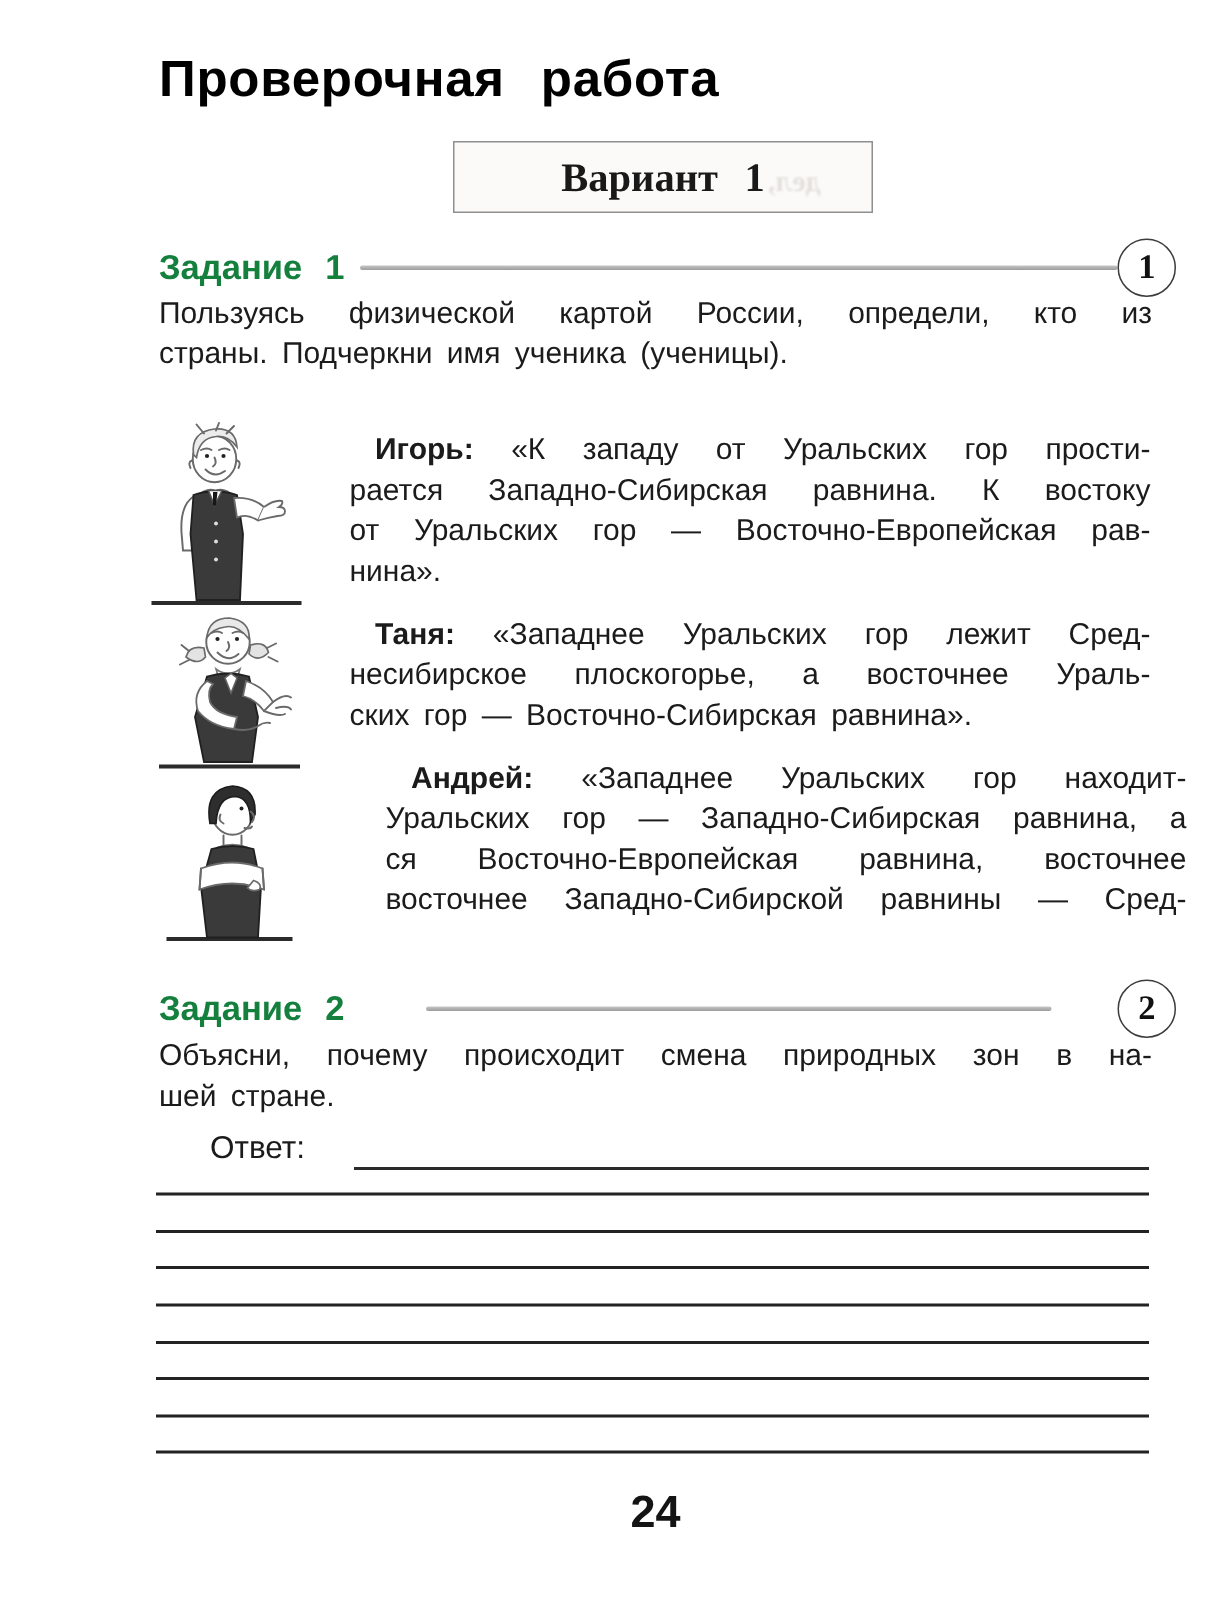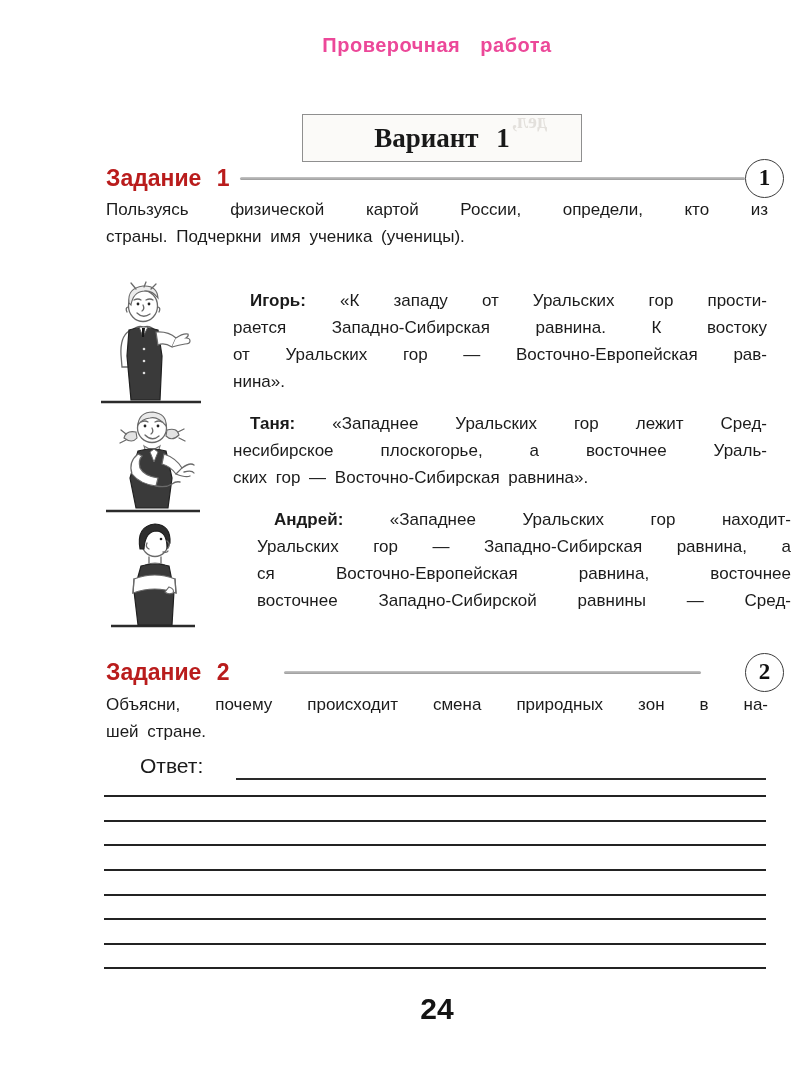--- a/index.html
+++ b/index.html
@@ -2,54 +2,54 @@
 <html><head>
 <meta charset="utf-8">
 <style>
   html,body{margin:0;padding:0;background:#ffffff;}
   .page{
     position:relative;width:808px;height:1080px;background:#ffffff;overflow:hidden;
     font-family:"Liberation Sans",sans-serif;color:#1b1b1b;
   }
   .abs{position:absolute;}
   .page-title{
-    top:34px;left:106px;width:662px;text-align:center;
-    font-size:20px;font-weight:700;letter-spacing:.5px;word-spacing:14px;color:#ec4899;
+    top:34px;left:106px;width:662px;
+    font-size:34px;font-weight:700;letter-spacing:.5px;word-spacing:14px;color:#000000;
   }
   .variant-box{
     left:302px;top:94px;width:278px;height:46px;
     border:1px solid #8f8f8f;background:#fbfaf8;
-    display:flex;align-items:center;justify-content:center;margin-top:20px;
+    display:flex;align-items:center;justify-content:center;
   }
   .variant-label{
     font-family:"Liberation Serif",serif;font-weight:700;font-size:27px;word-spacing:11px;color:#191919;
   }
   .ghost-text{
     left:512px;top:110px;opacity:.18;color:#7a6f60;
     font-family:"Liberation Serif",serif;font-weight:700;font-size:20px;
     transform:scaleX(-1);filter:blur(.6px);
   }
   .task-header{
     left:106px;width:678px;height:38px;display:flex;align-items:center;
   }
   .task-header.h1{top:159px;}
   .task-header.h2{top:653px;gap:44px;}
   .task-label{
-    font-size:23px;font-weight:700;word-spacing:9px;color:#b91c1c;flex:0 0 auto;
+    font-size:23px;font-weight:700;word-spacing:9px;color:#15803d;flex:0 0 auto;
   }
   .task-rule{
     flex:1 1 auto;height:3px;margin-left:10px;border-radius:2px;
     background:linear-gradient(#c6c6c6,#9c9c9c);
   }
   .task-badge{
     flex:0 0 auto;width:37px;height:37px;border:1.6px solid #3c3c3c;border-radius:50%;
     background:#fff;display:flex;align-items:center;justify-content:center;
     font-family:"Liberation Serif",serif;font-weight:700;font-size:23px;color:#111;
   }
-  .para{font-size:17px;line-height:27px;}
+  .para{font-size:20px;line-height:27px;}
   .jline{text-align:justify;text-align-last:justify;text-justify:inter-word;}
   .lline{text-align:left;word-spacing:4px;}
   .first-indent{text-indent:17px;}
   .speaker-name{font-weight:700;}
   .intro{left:106px;top:196px;width:662px;}
   .sp-text-1{left:233px;top:287px;width:534px;}
   .sp-text-2{left:233px;top:410px;width:534px;}
   .sp-text-3{left:233px;top:506px;width:534px;margin-left:24px;}
   .t2-para{left:106px;top:691px;width:662px;}
   .answer-label{left:140px;top:754px;font-size:21px;}

